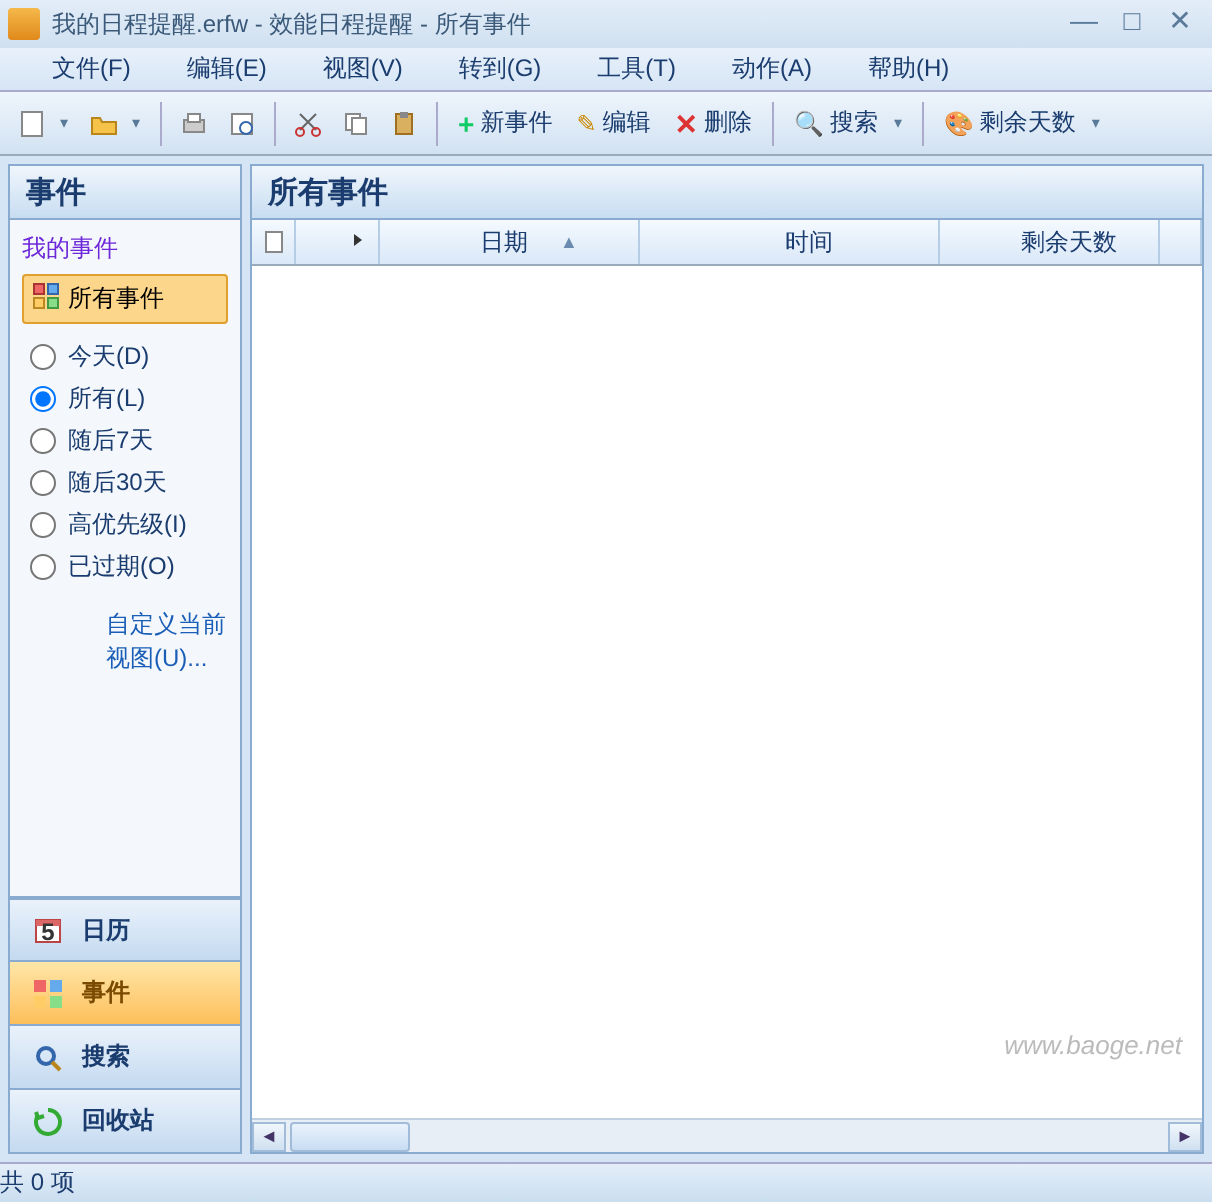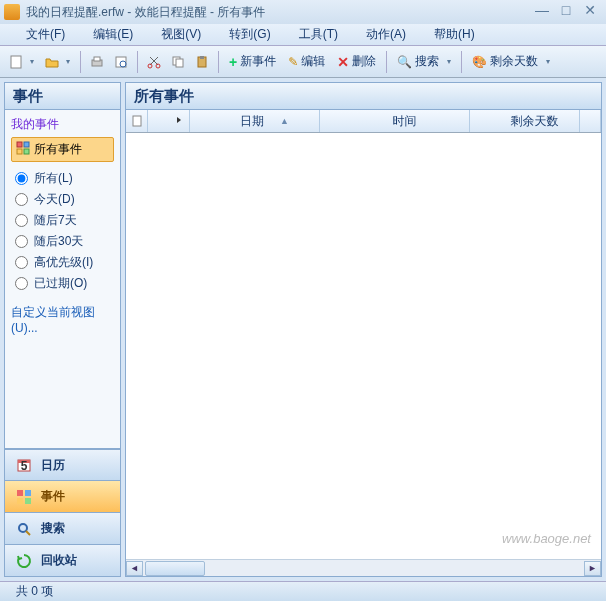--- a/index.html
+++ b/index.html
@@ -26,21 +26,21 @@
 .main { display: flex; height: 503px; padding: 4px; gap: 4px; }
 .sidebar { width: 222px; display: flex; flex-direction: column; }
 .panel-header { height: 28px; background: linear-gradient(#f0f6fc,#c8ddf2); border: 1px solid #8aabd0; color: #1a3c6e; font-size: 15px; font-weight: bold; display: flex; align-items: center; padding: 0 8px; }
 .panel-body { flex: 1; background: #f4f8fc; border: 1px solid #8aabd0; border-top: none; padding: 6px; overflow: auto; }
 
 .subhead { color: #6d28d9; margin-bottom: 4px; }
 .tree-item { display: flex; align-items: center; gap: 4px; padding: 3px 4px; margin-bottom: 6px; }
 .tree-item.selected { background: #fcd68a; border: 1px solid #e0a030; border-radius: 2px; }
 .radio-row { display: flex; align-items: center; gap: 6px; padding: 2px 0 2px 4px; color: #1a3c6e; }
 .radio-row input { margin: 0; }
-.link { color: #1a5eb8; margin-top: 10px; display: block; cursor: pointer; }
+.link { color: #1a5eb8; margin-top: 10px; display: block; cursor: pointer; margin-left: 42px; }
 
 
 .nav-stack { margin-top: auto; }
 .nav-item { height: 32px; display: flex; align-items: center; gap: 8px; padding: 0 10px; cursor: pointer; border: 1px solid #8aabd0; border-top: none; }
 .nav-item.first { border-top: 1px solid #8aabd0; }
 .nav-blue { background: linear-gradient(#eaf2fb,#c4daf0); color: #1a3c6e; font-weight: bold; }
 .nav-active { background: linear-gradient(#ffe6a8,#fdbf5a); color: #7a4a00; font-weight: bold; }
 .nav-icon { width: 18px; height: 18px; display: inline-flex; align-items: center; justify-content: center; }
 
 
@@ -50,30 +50,30 @@
 .gh { border-right: 1px solid #b5cde5; height: 22px; display: flex; align-items: center; justify-content: center; color: #1a3c6e; position: relative; }
 .gh .sort { font-size: 9px; color: #6a8ab0; margin-left: 16px; }
 .grid-body { flex: 1; background: #fff; }
 
 
 .hscroll { height: 17px; background: #e8eef6; border-top: 1px solid #c0d0e0; display: flex; align-items: center; }
 .scroll-btn { width: 17px; height: 15px; background: linear-gradient(#f0f6fc,#d0e0f0); border: 1px solid #a0bcd8; display: flex; align-items: center; justify-content: center; font-size: 9px; color: #436; cursor: pointer; }
 .scroll-thumb { width: 60px; height: 15px; background: linear-gradient(#eaf2fb,#c8ddf2); border: 1px solid #a0bcd8; border-radius: 2px; margin-left: 2px; }
 
 
-.statusbar { height: 20px; background: linear-gradient(#e4eef8,#cadef0); border-top: 1px solid #aac; display: flex; align-items: center; padding: 0 16px; color: #1a3c6e; font-size: 11px; }
+.statusbar { height: 20px; background: linear-gradient(#e4eef8,#cadef0); border-top: 1px solid #aac; display: flex; align-items: center; padding: 0 0; color: #1a3c6e; font-size: 11px; }
 
 
 .i-new { color:#1c6; font-weight:bold; font-size:14px; }
 .i-del { color:#d33; font-weight:bold; font-size:14px; }
 .i-pencil { color:#c80; }
 .i-search { color:#36a; }
 
 
-.wm { position: absolute; right: 10px; bottom: 30px; color: #bbb; font-size: 13px; pointer-events: none; font-style: italic; }
+.wm { position: absolute; right: 10px; bottom: 46px; color: #bbb; font-size: 13px; pointer-events: none; font-style: italic; }
 </style>
 </head>
 <body>
 
 <div class="titlebar">
   <div class="app-icon"></div>
   <div class="title">我的日程提醒.erfw - 效能日程提醒 - 所有事件</div>
   <div class="winbtn">—</div>
   <div class="winbtn">□</div>
   <div class="winbtn">✕</div>
@@ -172,26 +172,26 @@
         <span><svg width="14" height="14">
               <rect x="1" y="1" width="5" height="5" fill="#e66" stroke="#a33"></rect>
               <rect x="8" y="1" width="5" height="5" fill="#6ae" stroke="#36a"></rect>
               <rect x="1" y="8" width="5" height="5" fill="#fc6" stroke="#b82"></rect>
               <rect x="8" y="8" width="5" height="5" fill="#8d8" stroke="#494"></rect>
             </svg></span>
         <span>所有事件</span>
       </div>
       <div id="filters">
           <label class="radio-row">
+            <input type="radio" name="flt" style="">
+            <span>今天(D)</span>
+          </label>
+          <label class="radio-row">
             <input type="radio" name="flt" checked="" style="">
             <span>所有(L)</span>
-          </label>
-          <label class="radio-row">
-            <input type="radio" name="flt" style="">
-            <span>今天(D)</span>
           </label>
           <label class="radio-row">
             <input type="radio" name="flt" style="">
             <span>随后7天</span>
           </label>
           <label class="radio-row">
             <input type="radio" name="flt" style="">
             <span>随后30天</span>
           </label>
           <label class="radio-row">

